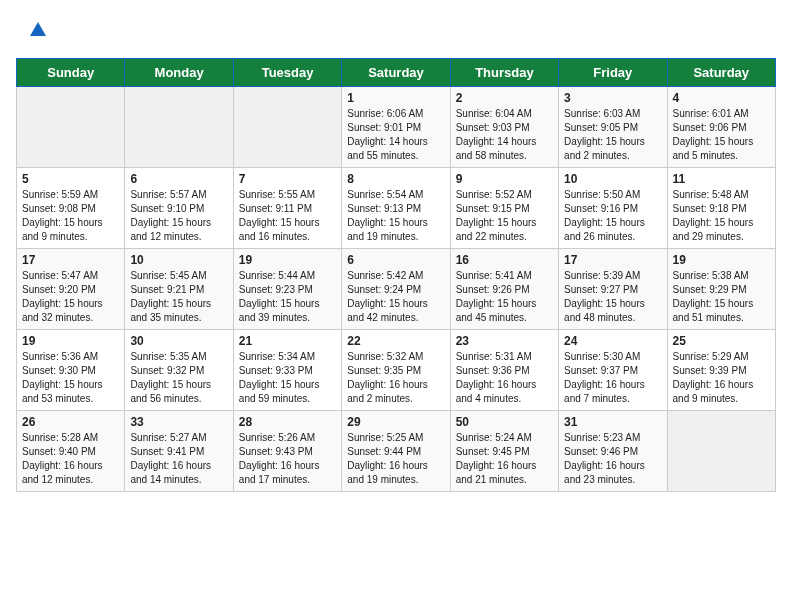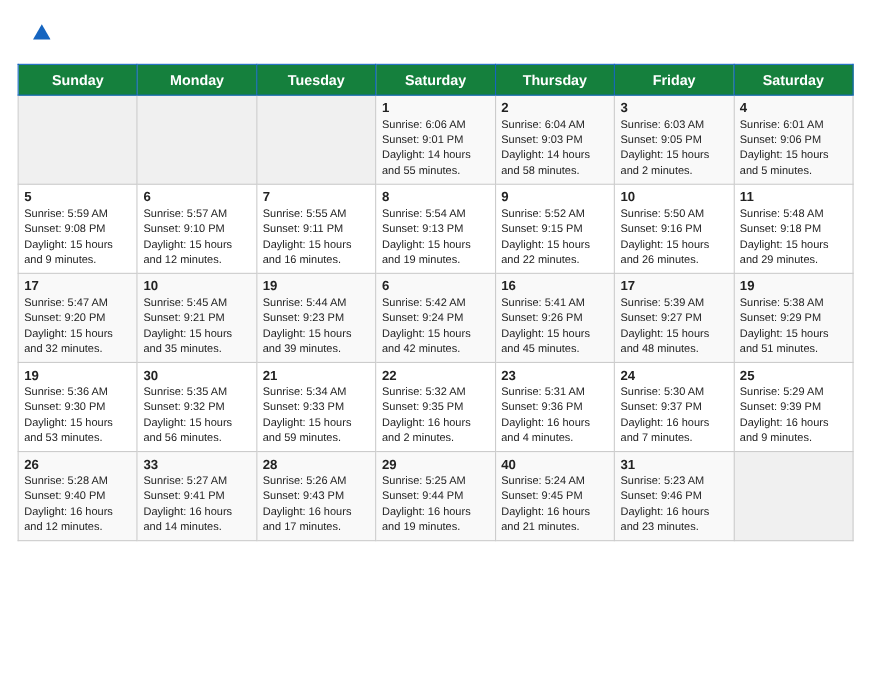--- a/index.html
+++ b/index.html
@@ -253,21 +253,21 @@
         </td>
         <td>
           <span class="day-num">28</span>
           <div class="day-info">Sunrise: 5:26 AM<br>Sunset: 9:43 PM<br>Daylight: 16 hours and 17 minutes.</div>
         </td>
         <td>
           <span class="day-num">29</span>
           <div class="day-info">Sunrise: 5:25 AM<br>Sunset: 9:44 PM<br>Daylight: 16 hours and 19 minutes.</div>
         </td>
         <td>
-          <span class="day-num">40</span>
+          <span class="day-num">50</span>
           <div class="day-info">Sunrise: 5:24 AM<br>Sunset: 9:45 PM<br>Daylight: 16 hours and 21 minutes.</div>
         </td>
         <td>
           <span class="day-num">31</span>
           <div class="day-info">Sunrise: 5:23 AM<br>Sunset: 9:46 PM<br>Daylight: 16 hours and 23 minutes.</div>
         </td>
         <td class="empty"></td>
       </tr>
     </tbody>
 </table>

